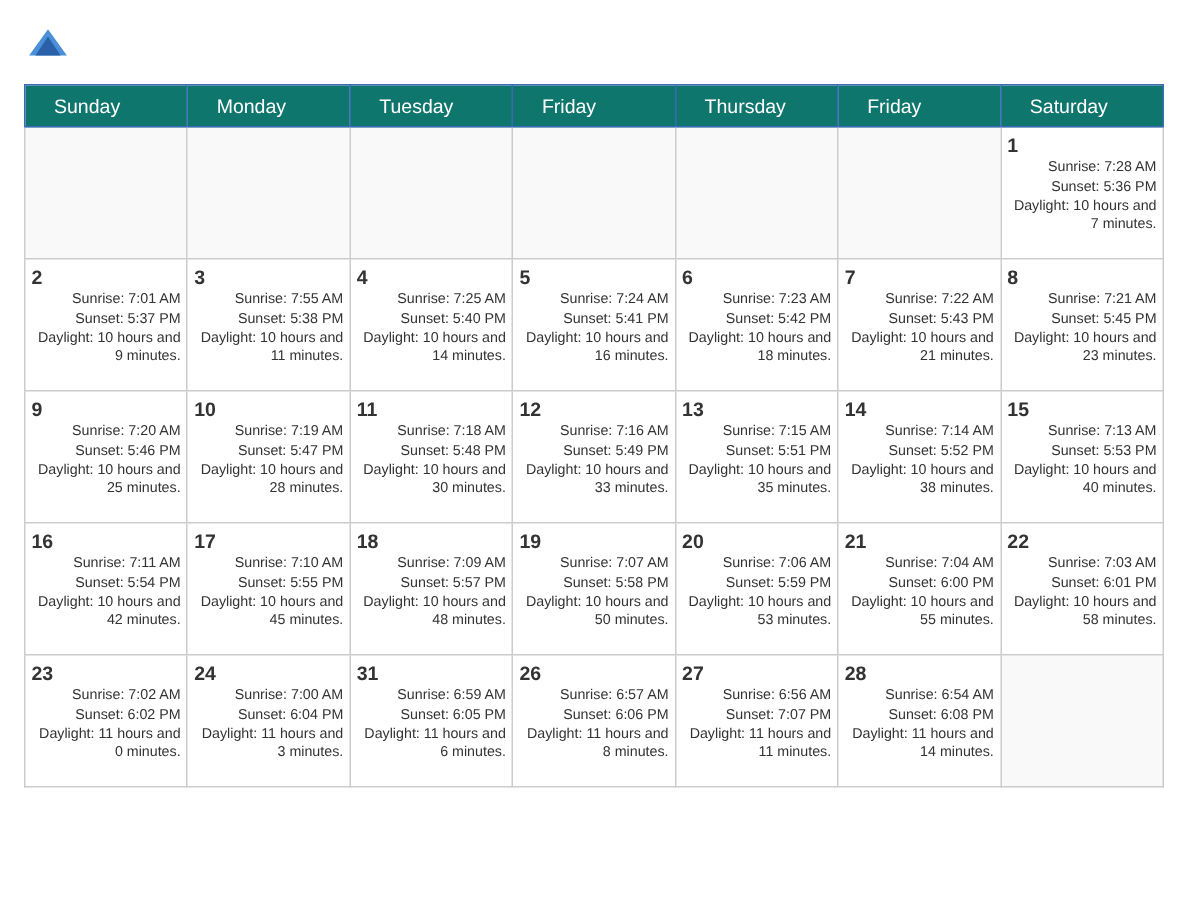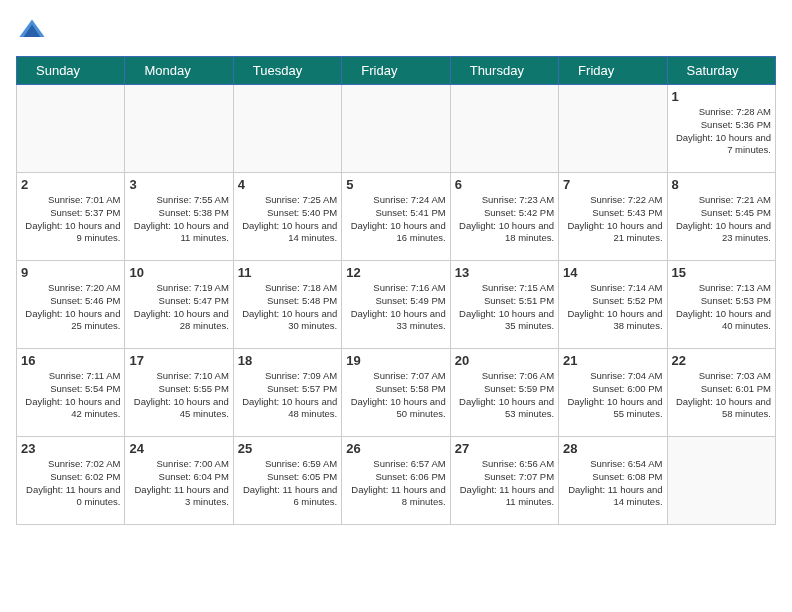--- a/index.html
+++ b/index.html
@@ -298,21 +298,21 @@
 and 0 minutes.</div>
         </td>
         <td>
           <div class="day-number">24</div>
           <div class="day-info">Sunrise: 7:00 AM
 Sunset: 6:04 PM
 Daylight: 11 hours
 and 3 minutes.</div>
         </td>
         <td>
-          <div class="day-number">25</div>
+          <div class="day-number">31</div>
           <div class="day-info">Sunrise: 6:59 AM
 Sunset: 6:05 PM
 Daylight: 11 hours
 and 6 minutes.</div>
         </td>
         <td>
           <div class="day-number">26</div>
           <div class="day-info">Sunrise: 6:57 AM
 Sunset: 6:06 PM
 Daylight: 11 hours

